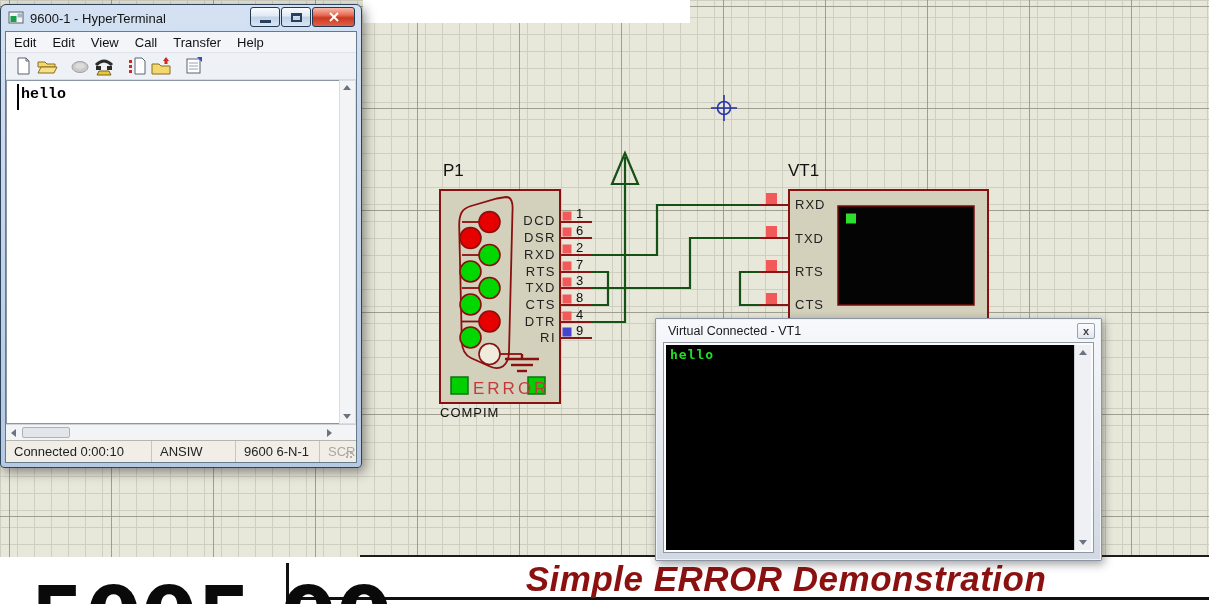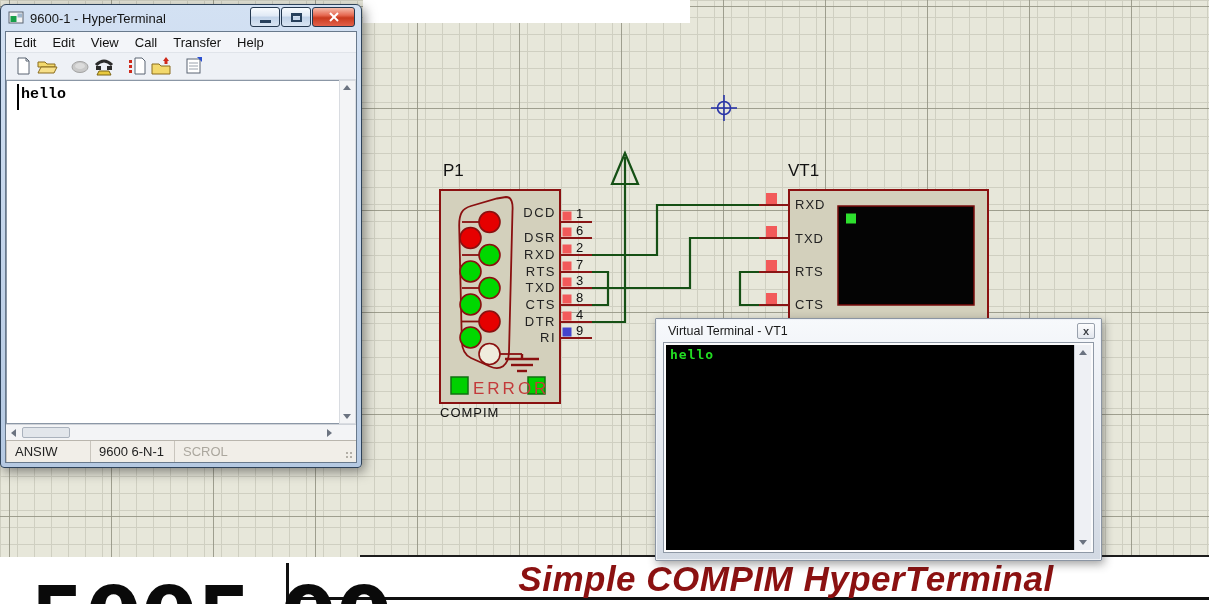--- a/index.html
+++ b/index.html
@@ -137,21 +137,21 @@
 
 <div class="stage">
 
   <div class="grid"></div>
   <div class="top-white-strip"></div>
   <div class="bottom-white"></div>
   <div class="sheet-bottom-line"></div>
   <div class="frame-hline"></div>
   <div class="frame-vline"></div>
 
-  <div class="sheet-title">Simple COMPIM HyperTerminal</div>
+  <div class="sheet-title">Simple ERROR Demonstration</div>
   <div class="clipped-digits">5005 00</div>
 
   <svg class="schematic" width="1209" height="557" viewBox="0 0 1209 557">
 
     <g stroke="#155015" stroke-width="2.2" fill="none">
       <polyline points="592,255 657,255 657,205 760,205"></polyline>
       <polyline points="592,288 690,288 690,238 760,238"></polyline>
       <polyline points="592,272 608,272 608,305 592,305"></polyline>
       <polyline points="592,322 625,322 625,157"></polyline>
       <polyline points="760,272 740,272 740,305 760,305"></polyline>
@@ -238,21 +238,21 @@
         <rect x="766" y="226" width="11" height="11" fill="#f25a5a"></rect>
         <rect x="766" y="260" width="11" height="11" fill="#f25a5a"></rect>
         <rect x="766" y="293" width="11" height="11" fill="#f25a5a"></rect>
       </g>
     </g>
   </svg>
 
   <div class="sch-label ref-label" style="left:443px; top:161px;">P1</div>
   <div class="sch-label ref-label" style="left:788px; top:161px;">VT1</div>
 
-  <div class="sch-label pin-label" style="top:205px;">DCD</div>
+  <div class="sch-label pin-label" style="top:213px;">DCD</div>
   <div class="sch-label pin-label" style="top:230px;">DSR</div>
   <div class="sch-label pin-label" style="top:247px;">RXD</div>
   <div class="sch-label pin-label" style="top:264px;">RTS</div>
   <div class="sch-label pin-label" style="top:280px;">TXD</div>
   <div class="sch-label pin-label" style="top:297px;">CTS</div>
   <div class="sch-label pin-label" style="top:314px;">DTR</div>
   <div class="sch-label pin-label" style="top:330px;">RI</div>
 
   <div class="sch-label pin-number" style="top:206px;">1</div>
   <div class="sch-label pin-number" style="top:223px;">6</div>
@@ -266,21 +266,21 @@
   <div class="sch-label vt-pin-label" style="top:197px;">RXD</div>
   <div class="sch-label vt-pin-label" style="top:231px;">TXD</div>
   <div class="sch-label vt-pin-label" style="top:264px;">RTS</div>
   <div class="sch-label vt-pin-label" style="top:297px;">CTS</div>
 
   <div class="sch-label error-label">ERROR</div>
   <div class="sch-label part-label">COMPIM</div>
 
   <div class="vt-window">
     <div class="vt-titlebar">
-      <span class="vt-title">Virtual Terminal - VT1</span>
+      <span class="vt-title">Virtual Connected - VT1</span>
     </div>
     <div class="vt-close">x</div>
     <div class="vt-screen-wrap">
       <div class="vt-screen">
         <div class="vt-term-text">hello</div>
         <div class="vt-scrollbar">
           <div class="tri-up" style="position:absolute; top:5px; left:4px;"></div>
           <div class="tri-down" style="position:absolute; bottom:5px; left:4px;"></div>
         </div>
       </div>
@@ -387,20 +387,21 @@
         </div>
       </div>
 
       <div class="ht-hscroll">
         <div class="tri-left hs-left"></div>
         <div class="hs-thumb"></div>
         <div class="tri-right hs-right"></div>
       </div>
 
       <div class="ht-statusbar">
+        <div class="sb-seg sb-1">Connected 0:00:10</div>
         <div class="sb-seg sb-2">ANSIW</div>
         <div class="sb-seg sb-3">9600 6-N-1</div>
         <div class="sb-seg sb-4">
           <span>SCROL</span>
           <div class="grip"></div>
         </div>
       </div>
     </div>
   </div>
 

